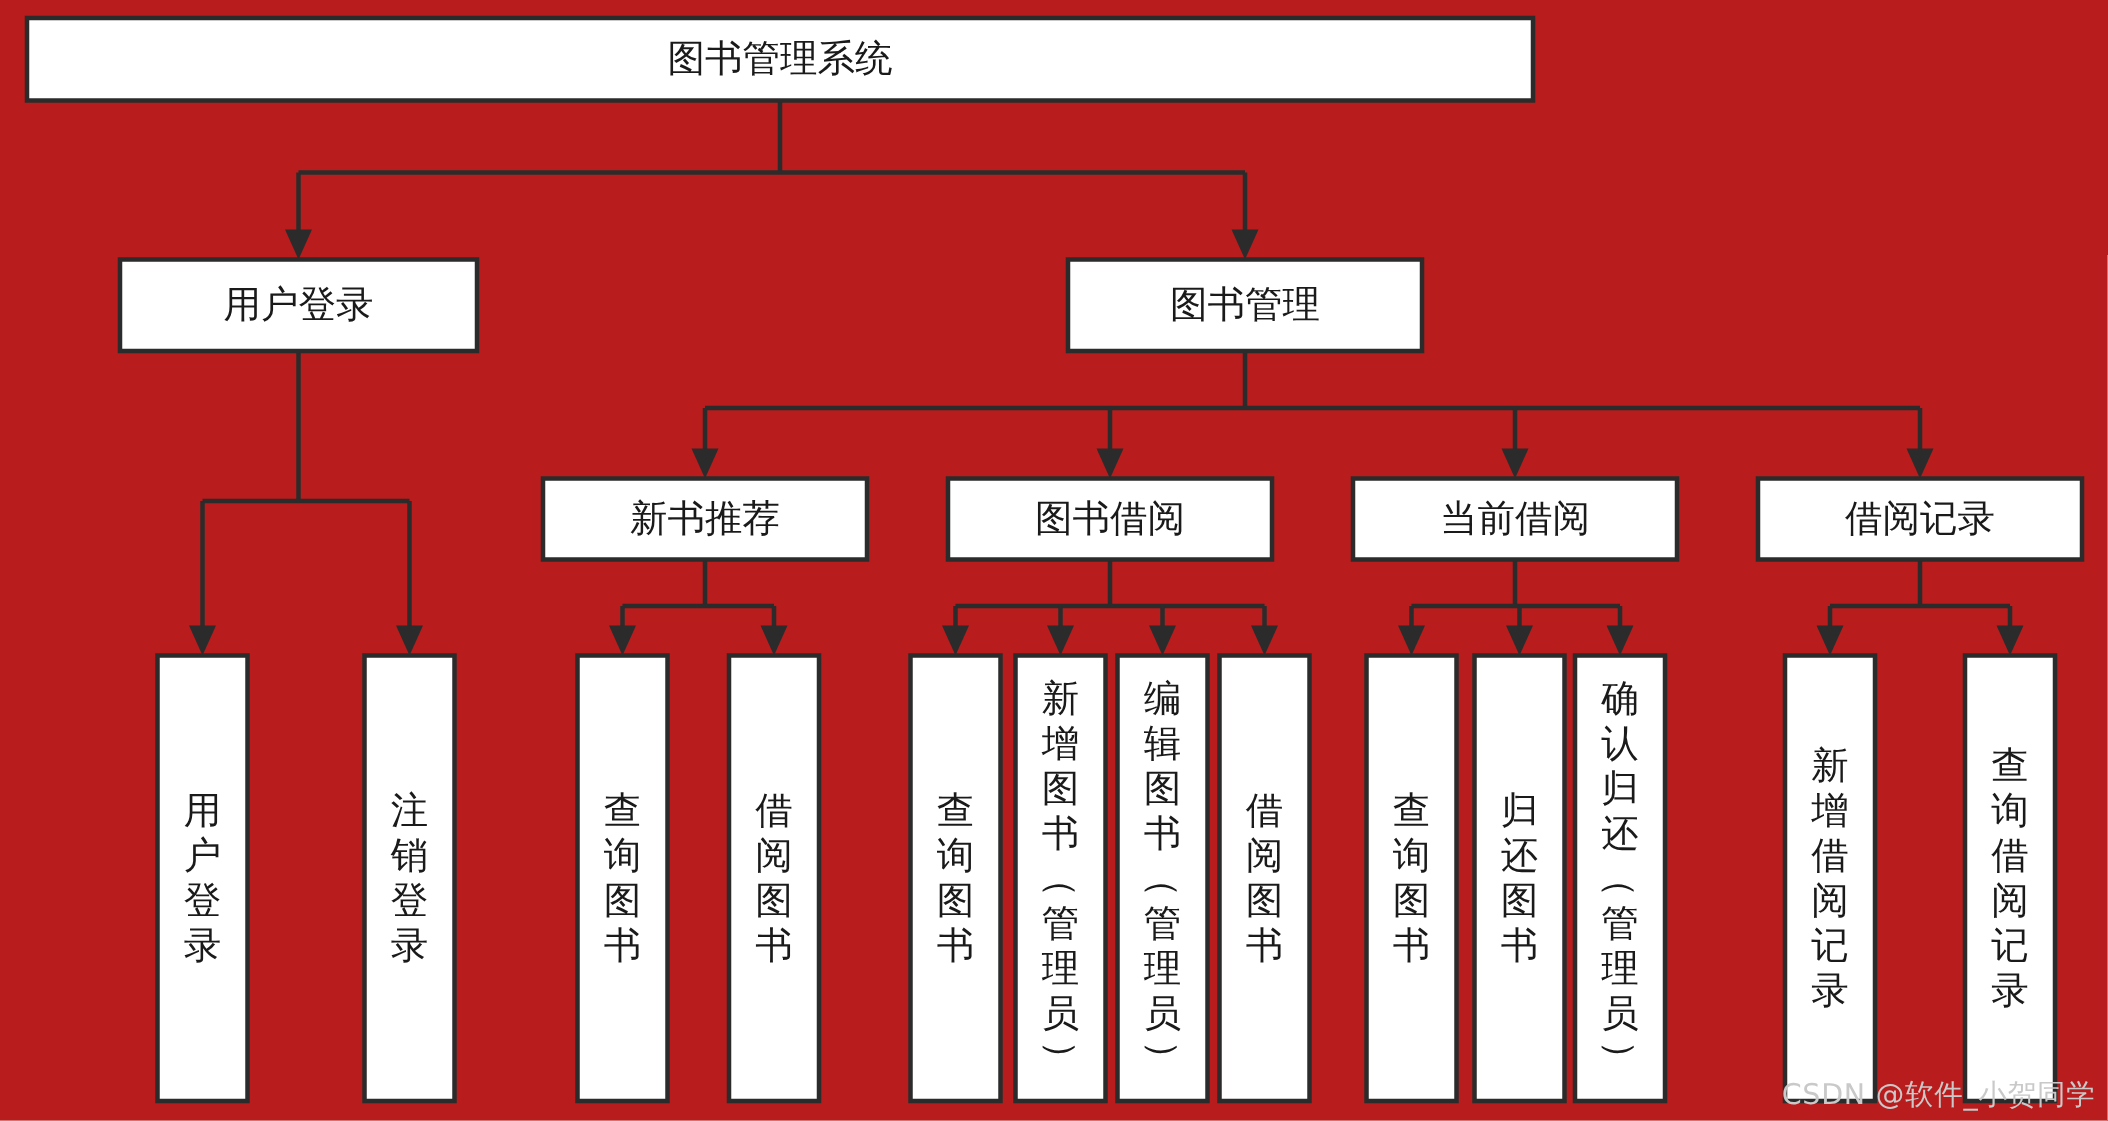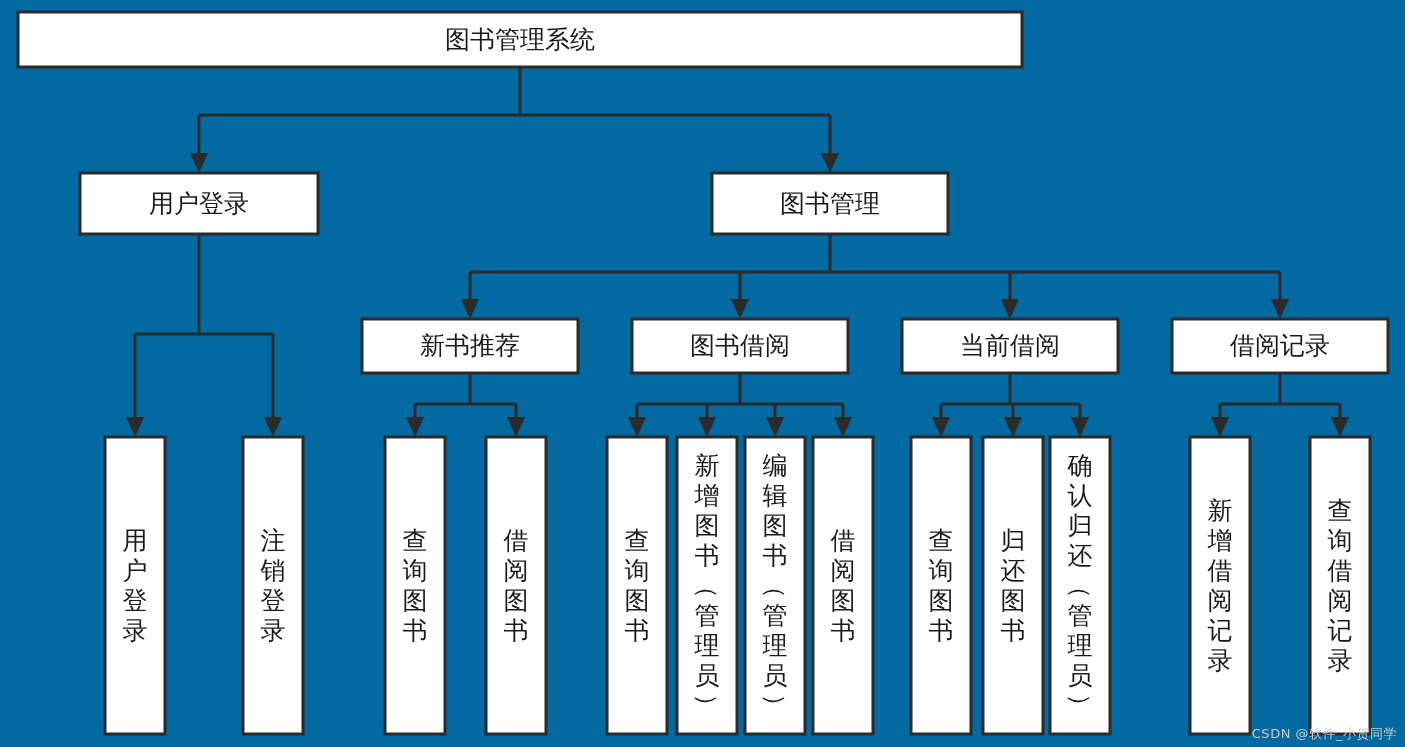--- a/index.html
+++ b/index.html
@@ -11,21 +11,21 @@
   body {
     width: 1405px;
     height: 747px;
     font-family: "DejaVu Sans", "Liberation Sans", sans-serif;
     overflow: hidden;
   }
   #diagram-root {
     position: relative;
     width: 1405px;
     height: 747px;
-    background: #0369a1;
+    background: #b91c1c;
   }
   svg.diagram-canvas {
     position: absolute;
     left: 0;
     top: 0;
     width: 1405px;
     height: 747px;
     display: block;
   }
   .node-box {
@@ -54,21 +54,21 @@
     font-family: "DejaVu Sans", "Liberation Sans", sans-serif;
     font-size: 25px;
     fill: #1a1a1a;
     text-anchor: middle;
   }
   .watermark-text {
     position: absolute;
     right: 8px;
     bottom: 4px;
     font-family: "DejaVu Sans", "Liberation Sans", sans-serif;
-    font-size: 13px;
+    font-size: 19px;
     color: #c9c9c9;
     letter-spacing: 0.5px;
     white-space: nowrap;
     user-select: none;
   }
 </style>
 </head>
 <body>
 
 <div id="diagram-root">

